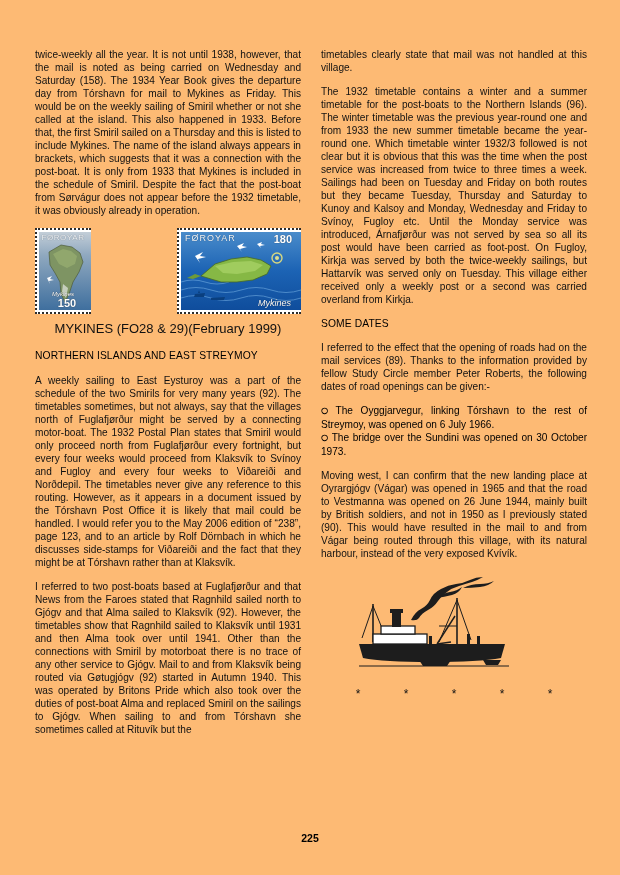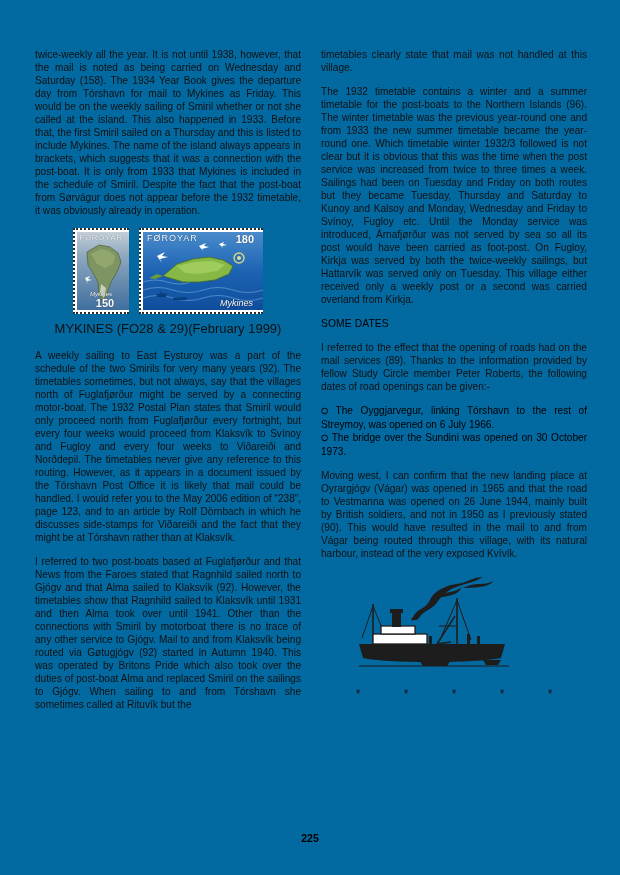--- a/index.html
+++ b/index.html
@@ -8,21 +8,21 @@
     background: #ffffff;
   }
   body {
     font-family: "Liberation Sans", sans-serif;
     color: #000000;
   }
   .page {
     position: relative;
     width: 620px;
     height: 875px;
-    background: #0369a1;
+    background: #fdba74;
     overflow: hidden;
     box-sizing: border-box;
   }
   .columns {
     position: absolute;
     left: 35px;
     top: 48px;
     width: 552px;
     display: flex;
     gap: 20px;
@@ -69,21 +69,21 @@
     line-height: 13px;
   }
 
   
   .figure {
     margin: 10px 0 14px 0;
     text-align: center;
   }
   .stamps-row {
     display: flex;
-    justify-content: center;
+    justify-content: space-between;
     align-items: flex-end;
     gap: 10px;
   }
   .stamp {
     position: relative;
     background: #ffffff;
     padding: 2px;
     box-sizing: border-box;
   }
   .perf {
@@ -237,20 +237,21 @@
             </div>
             <div class="stamp-country">FØROYAR</div>
             <div class="stamp-value">180</div>
             <div class="stamp-name">Mykines</div>
           </div>
 
         </div>
         <div class="fig-caption">MYKINES (FO28 &amp; 29)(February 1999)</div>
       </div>
 
+      <div class="heading">NORTHERN ISLANDS AND EAST STREYMOY</div>
 
       <p class="body-text">A weekly sailing to East Eysturoy was a part of the schedule of the two Smirils for very many years (92).  The timetables sometimes, but not always, say that the villages north of Fuglafjørður might be served by a connecting motor-boat.  The 1932 Postal Plan states that Smiril would only proceed north from Fuglafjørður every fortnight, but every four weeks would proceed from Klaksvík to Svínoy and Fugloy and every four weeks to Viðareiði and Norðdepil.  The timetables never give any reference to this routing.  However, as it appears in a document issued by the Tórshavn Post Office it is likely that mail could be handled.  I would refer you to the May 2006 edition of “238”, page 123, and to an article by Rolf Dörnbach in which he discusses side-stamps for Viðareiði and the fact that they might be at Tórshavn rather than at Klaksvík.</p>
       <p class="body-text">I referred to two post-boats based at Fuglafjørður and that News from the Faroes stated that Ragnhild sailed north to Gjógv and that Alma sailed to Klaksvík (92).  However, the timetables show that Ragnhild sailed to Klaksvík until 1931 and then Alma took over until 1941.  Other than the connections with Smiril by motorboat there is no trace of any other service to Gjógv.  Mail to and from Klaksvík being routed via Gøtugjógv (92) started in Autumn 1940.  This was operated by Britons Pride which also took over the duties of post-boat Alma and replaced Smiril on the sailings to Gjógv.  When sailing to and from Tórshavn she sometimes called at Rituvík but the</p>
 
     </div>
 
     <div class="col">
 
       <p class="body-text">timetables clearly state that mail was not handled at this village.</p>
       <p class="body-text">The 1932 timetable contains a winter and a summer timetable for the post-boats to the Northern Islands (96).  The winter timetable was the previous year-round one and from 1933 the new summer timetable became the year-round one.  Which timetable winter 1932/3 followed is not clear but it is obvious that this was the time when the post service was increased from twice to three times a week.  Sailings had been on Tuesday and Friday on both routes but they became Tuesday, Thursday and Saturday to Kunoy and Kalsoy and Monday, Wednesday and Friday to Svínoy, Fugloy etc.  Until the Monday service was introduced, Árnafjørður was not served by sea so all its post would have been carried as foot-post.  On Fugloy, Kirkja was served by both the twice-weekly sailings, but Hattarvík was served only on Tuesday.  This village either received only a weekly post or a second was carried overland from Kirkja.</p>

